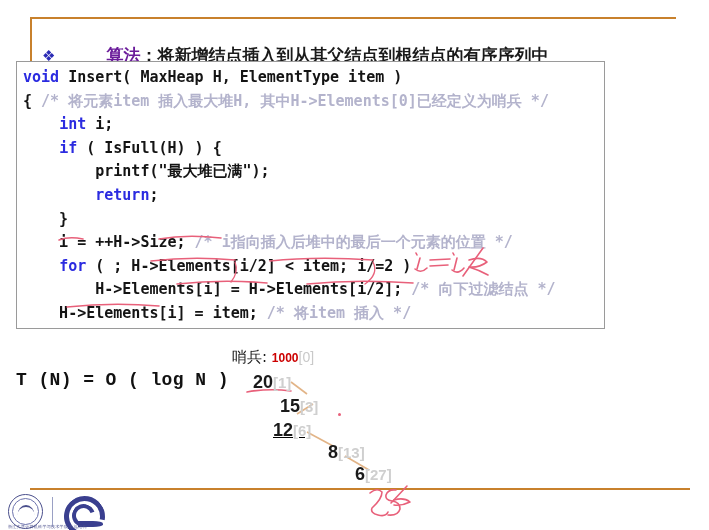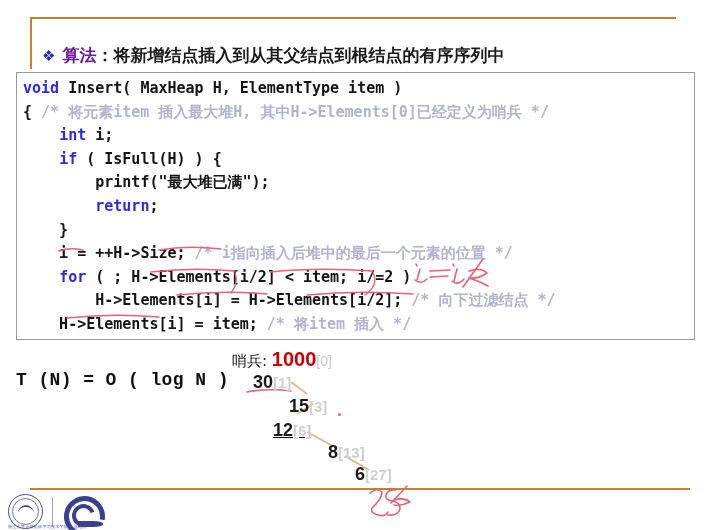--- a/index.html
+++ b/index.html
@@ -96,34 +96,35 @@
     color: #2b2bb5;
     font-size: 15px;
     margin-right: 7px;
     line-height: 1;
   }
   #title-row .t-key {
     color: #6a1b9a;
     font-size: 17px;
     font-weight: bold;
     font-family: "DejaVu Sans", sans-serif;
+    margin-left: 44px;
   }
   #title-row .t-rest {
     color: #1a1a1a;
     font-size: 17px;
     font-weight: bold;
     font-family: "DejaVu Sans", sans-serif;
   }
 
   
   #code-block {
     position: absolute;
     left: 16px;
-    top: 72px;
-    width: 679px;
+    top: 61px;
+    width: 589px;
     height: 268px;
     background: #ffffff;
     border: 1px solid #9a9a9a;
     box-sizing: border-box;
     overflow: hidden;
   }
   #code-lines {
     position: absolute;
     left: 6px;
     top: 4px;
@@ -169,21 +170,21 @@
     font-size: 15px;
     font-family: "DejaVu Sans", sans-serif;
   }
   #sentinel-row .sent-label {
     color: #1a1a1a;
     font-weight: normal;
   }
   #sentinel-row .sent-val {
     color: #cc0000;
     font-weight: bold;
-    font-size: 20px;
+    font-size: 12px;
     font-family: "Liberation Sans", sans-serif;
   }
   #sentinel-row .sent-idx {
     color: #c9c9c9;
     font-size: 14px;
     font-family: "Liberation Sans", sans-serif;
   }
 
   .heap-node {
     position: absolute;
@@ -360,22 +361,22 @@
       <line x1="120" y1="108" x2="144" y2="122"></line>
     </svg>
 
     <div class="dot-mark" style="left:113px; top:65px;"></div>
 
     <svg class="ink" style="left:0;top:0;width:250px;height:140px;">
       <path d="M 22 44 Q 44 40 66 43"></path>
     </svg>
 
     <div id="heap-nodes">
-        <div class="heap-node" style="left: 28px; top: 24px;"><span class="hn-val">30</span><span class="hn-idx">[1]</span></div>
-        <div class="heap-node" style="left: 64px; top: 48px;"><span class="hn-val">15</span><span class="hn-idx">[3]</span></div>
+        <div class="heap-node" style="left: 28px; top: 24px;"><span class="hn-val">20</span><span class="hn-idx">[1]</span></div>
+        <div class="heap-node" style="left: 55px; top: 48px;"><span class="hn-val">15</span><span class="hn-idx">[3]</span></div>
         <div class="heap-node" style="left: 48px; top: 72px; text-decoration: underline;"><span class="hn-val">12</span><span class="hn-idx">[6]</span></div>
         <div class="heap-node" style="left: 103px; top: 94px;"><span class="hn-val">8</span><span class="hn-idx">[13]</span></div>
         <div class="heap-node" style="left: 130px; top: 116px; text-align: center;"><span class="hn-val">6</span><span class="hn-idx">[27]</span></div>
       </div>
   </div>
 
   <svg class="ink" style="left:368px;top:486px;width:60px;height:44px;">
     <path d="M 2 7 Q 9 1 14 6 Q 14 13 4 22 Q 2 27 10 29 Q 18 31 20 26"></path>
     <path d="M 28 4 Q 20 3 18 9 Q 17 14 24 15 Q 32 16 32 23 Q 30 30 20 29"></path>
     <path d="M 39 0 L 23 17"></path>

